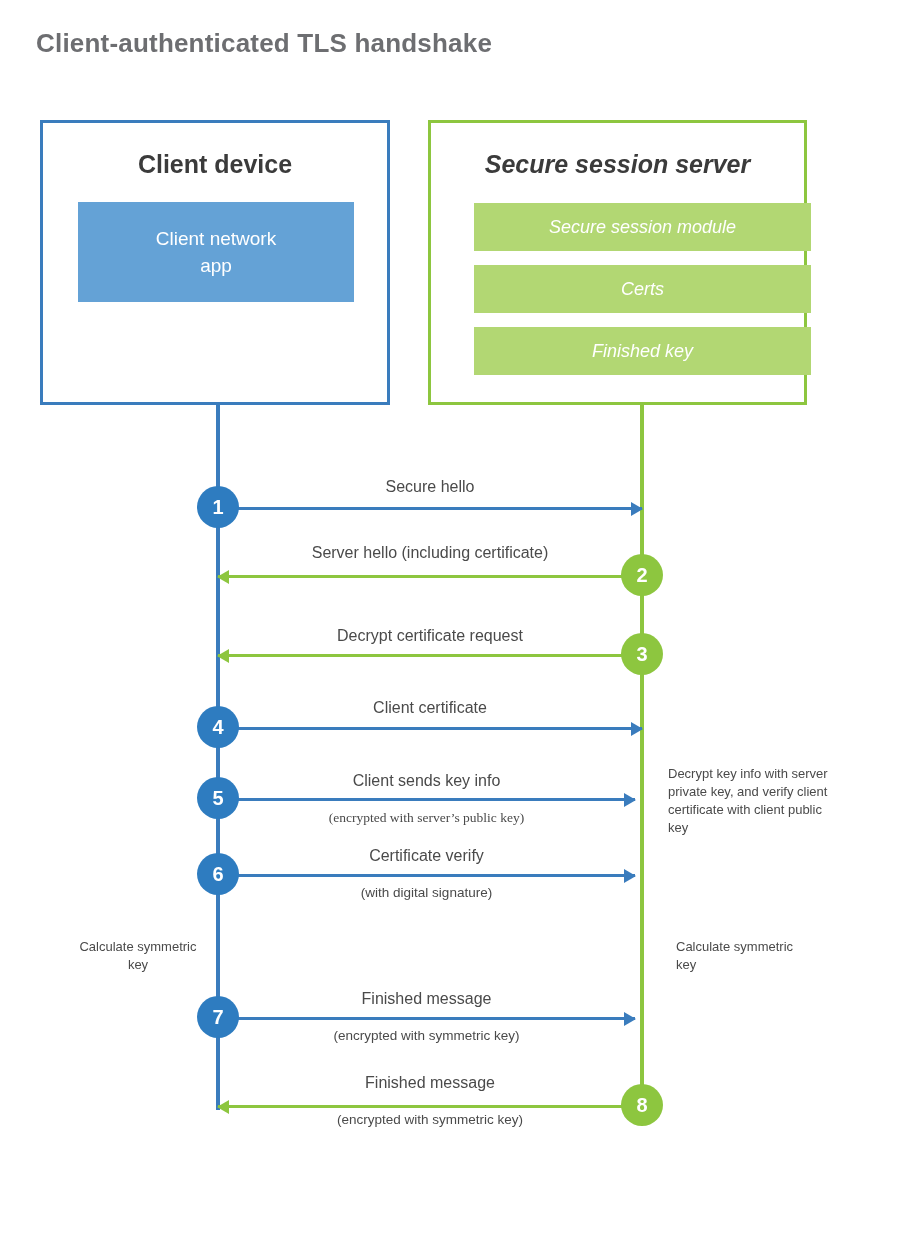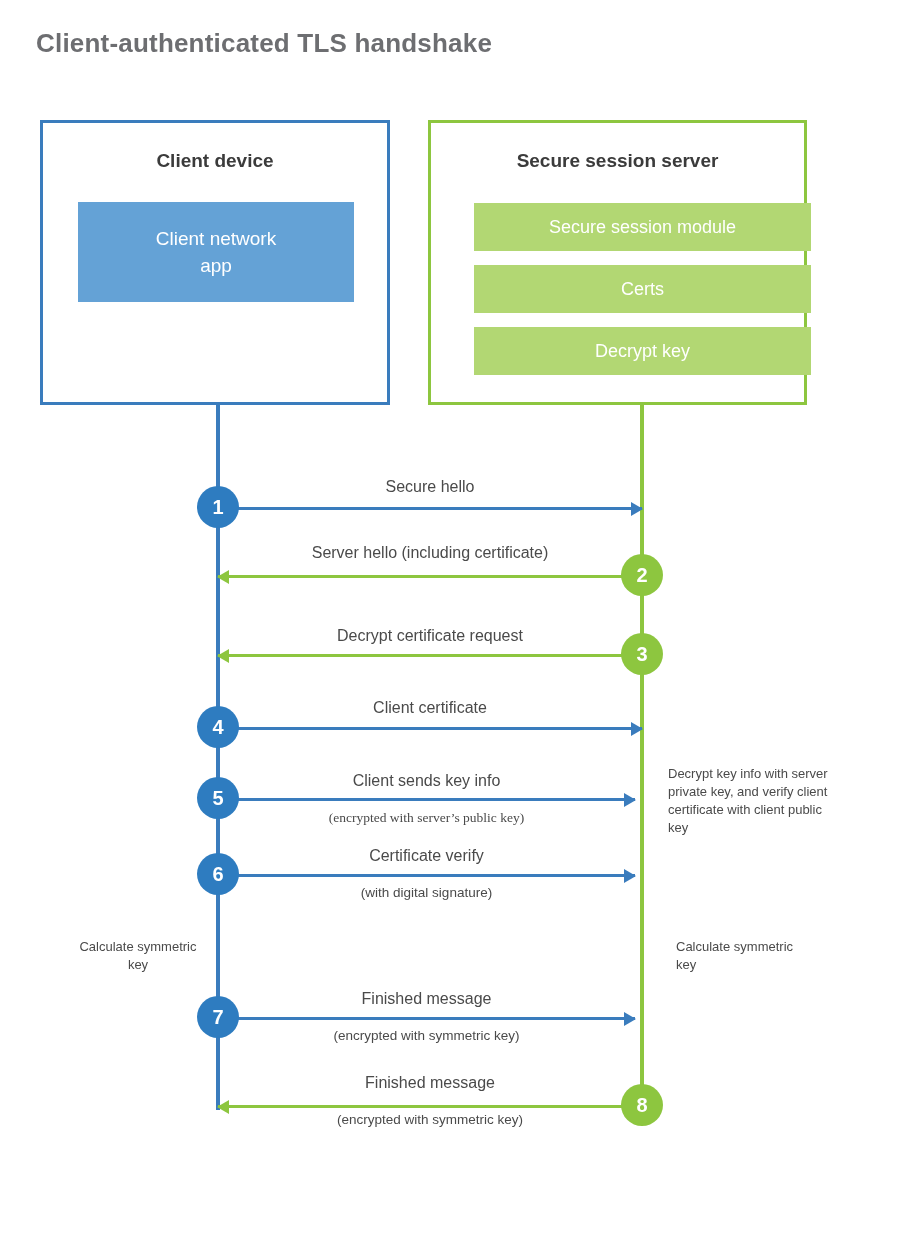--- a/index.html
+++ b/index.html
@@ -10,25 +10,25 @@
 
   .page-title{
     position:absolute;left:36px;top:28px;
     font-size:26px;font-weight:700;color:#6d6e71;letter-spacing:.2px;
     white-space:nowrap;
   }
 
   
   .party-box{position:absolute;background:#ffffff;box-sizing:border-box;}
   .party-box.client{left:40px;top:120px;width:350px;height:285px;border:3px solid #3a7cbd;}
-  .party-box.server{left:428px;top:120px;width:379px;height:285px;border:3px solid #8dc63f;}
+  .party-box.server{left:428px;top:120px;width:379px;height:285px;border:3px solid #8dc63f;font-style:italic;}
 
   .party-title{
     position:absolute;left:0;right:0;top:27px;text-align:center;
-    font-size:19px;font-weight:700;color:#3b3b3b;
+    font-size:25px;font-weight:700;color:#3b3b3b;
   }
 
   .client-app-block{
     position:absolute;left:35px;top:79px;width:276px;height:100px;
     background:#64a2d6;color:#ffffff;font-size:19px;line-height:27px;
     display:flex;align-items:center;justify-content:center;text-align:center;
     padding:0 8px;box-sizing:border-box;
   }
   .client-app-block .l2{display:block;}
 
@@ -95,21 +95,21 @@
         <span>Client network</span>
         <span class="l2">app</span>
       </div>
     </div>
   </div>
 
   <div class="party-box server">
     <div class="party-title">Secure session server</div>
     <div class="server-block b1">Secure session module</div>
     <div class="server-block b2">Certs</div>
-    <div class="server-block b3">Decrypt key</div>
+    <div class="server-block b3">Finished key</div>
   </div>
 
   <div class="lifeline client"></div>
   <div class="lifeline server"></div>
 
   <div class="msg to-server" style="left:218px;top:507px;width:424px;">
     <div class="shaft" style="width:424px;"></div>
     <div class="head"></div>
   </div>
   <div class="msg-label" style="left:218px;top:478px;width:424px;">Secure hello</div>

